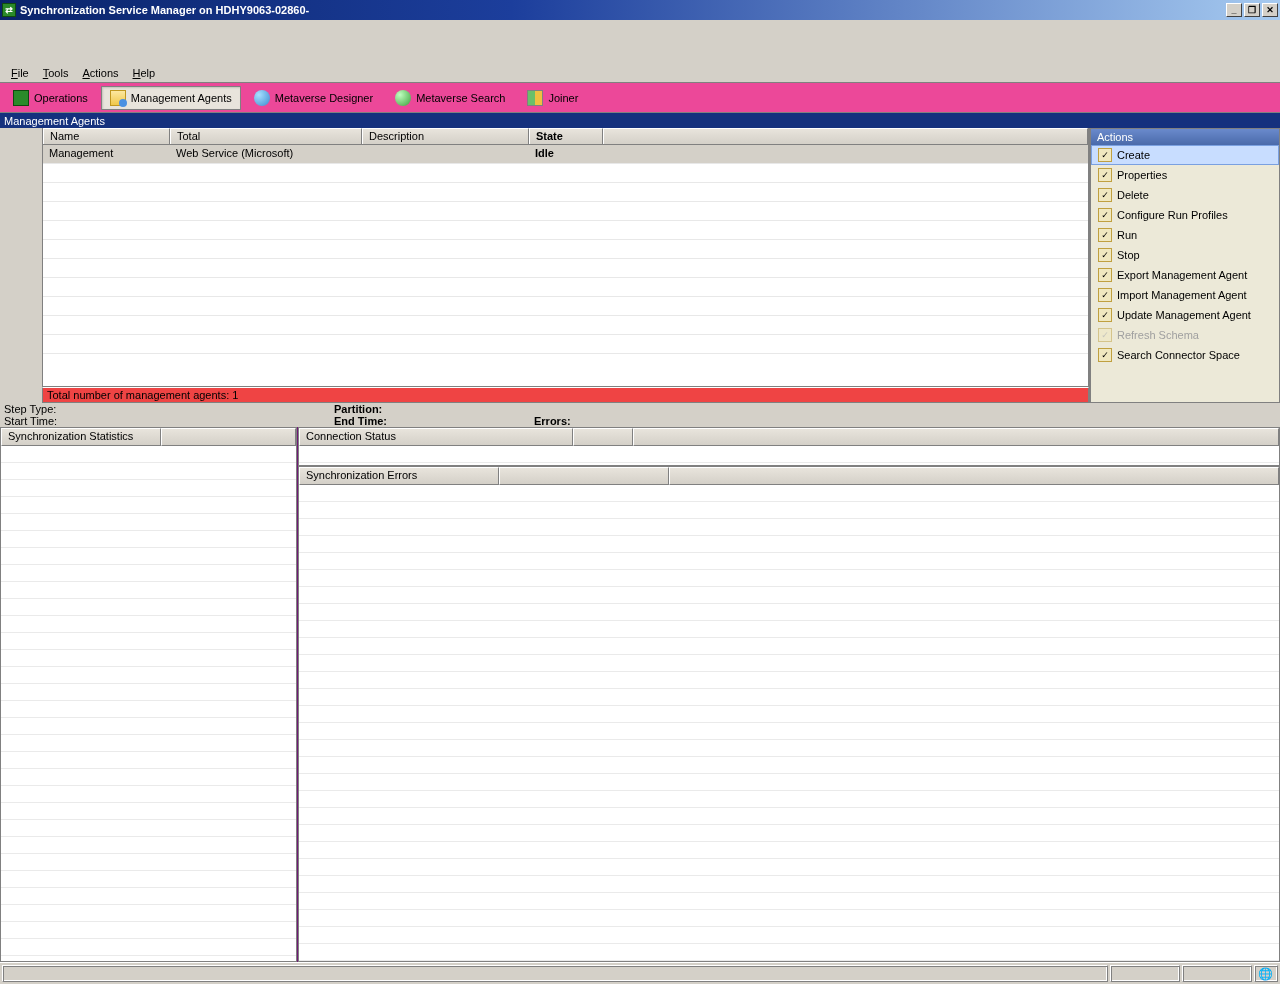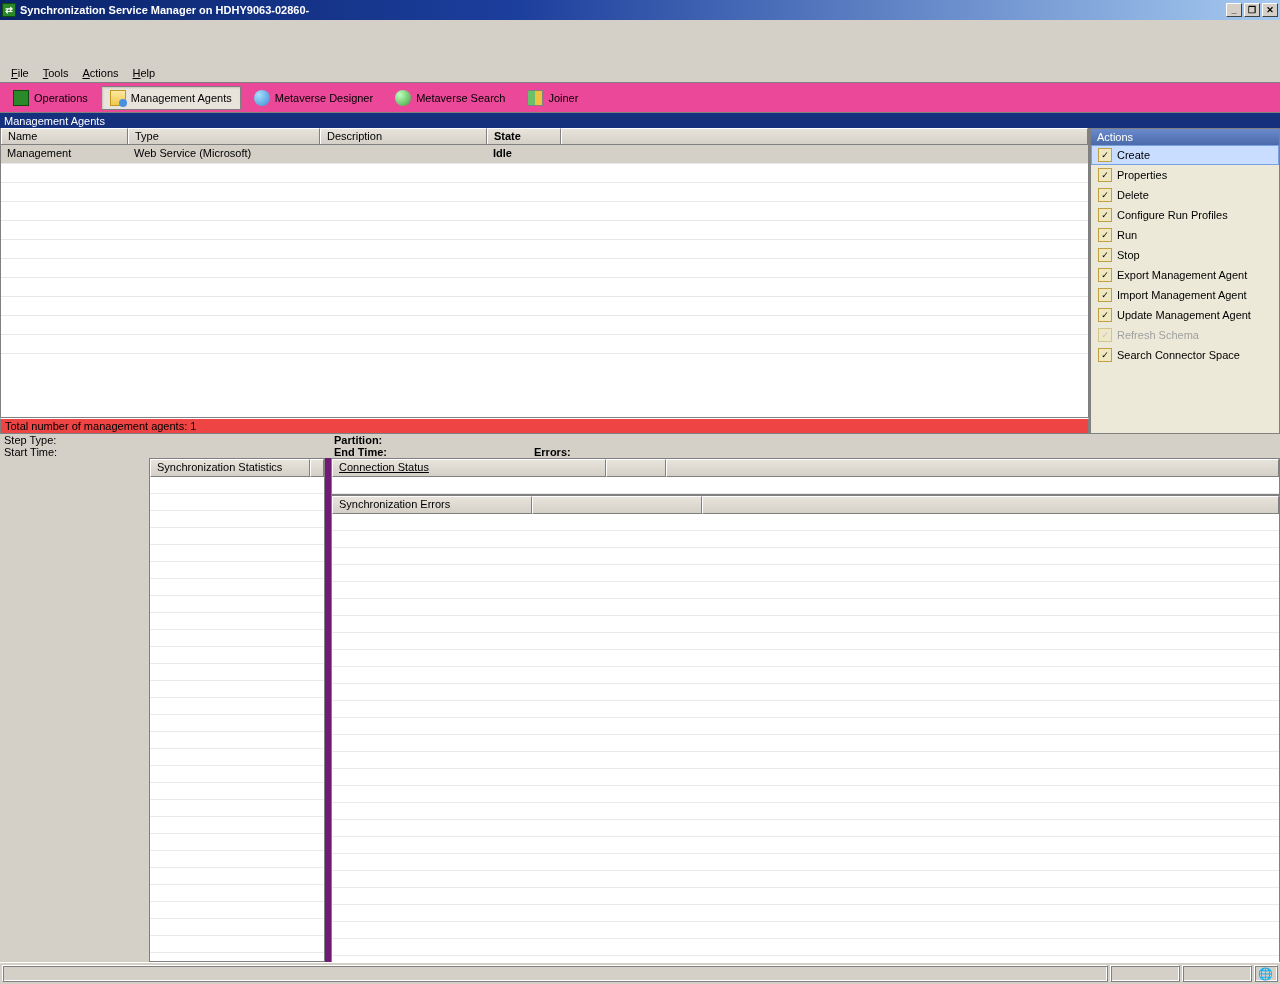--- a/index.html
+++ b/index.html
@@ -98,21 +98,22 @@
       background: #15317e;
       color: #fff;
       font-size: 11px;
       padding: 1px 4px;
       height: 15px;
       display: flex;
       align-items: center;
     }
     .upper-split {
       display: flex;
-      height: 306px;
+      height: 275px;
+      padding-left: 42px;
     }
     .agents-area {
       flex: 1;
       display: flex; flex-direction: column;
       border-right: 1px solid #808080;
     }
     .agents-table {
       flex: 1;
       background: #fff;
       overflow: hidden;
@@ -186,24 +187,23 @@
     .profile-info-row .lbl { font-weight: normal; min-width: 75px; }
     .profile-info-row .lbl2 { font-weight: bold; min-width: 65px; margin-left: 255px;}
     .profile-info-row .lbl3 { font-weight: bold; min-width: 50px; margin-left: 135px;}
     
     .lower-split {
       flex: 1;
       display: flex;
       min-height: 0;
     }
     .stats-panel {
-      width: 331px;
+      width: 298px;
       display: flex; flex-direction: column;
-      border-right: 6px solid #701a75;
-      align-items: flex-end;
+      border-right: 1px solid #701a75;
     }
     .panel-grid {
       flex: 1;
       background: #fff;
       border: 1px solid #808080;
       overflow: hidden;
     }
     .panel-headers {
       display: flex;
       background: #d4d0c8;
@@ -216,21 +216,20 @@
       background: linear-gradient(#e8e4dc,#d4d0c8);
       font-size: 11px;
     }
     .grid-body .grow { height: 17px; border-bottom: 1px solid #eaeaea; display:flex;}
     .right-panels {
       flex: 1;
       display: flex; flex-direction: column;
     }
     .conn-status {
       height: 40px;
-      text-decoration: underline;
     }
     .sync-errors { flex: 1; }
     .statusbar {
       height: 22px;
       background: #d4d0c8;
       border-top: 1px solid #fff;
       display: flex;
       align-items: stretch;
       padding: 2px;
       gap: 2px;
@@ -287,21 +286,21 @@
 </div>
 
 <div class="main-area">
   <div class="section-header">Management Agents</div>
 
   <div class="upper-split">
     <div class="agents-area">
       <div class="agents-table">
         <div class="col-headers">
           <div class="col-h col-name">Name</div>
-          <div class="col-h col-type">Type</div>
+          <div class="col-h col-type">Total</div>
           <div class="col-h col-desc">Description</div>
           <div class="col-h col-state">State</div>
           <div class="col-h col-rest"></div>
         </div>
         <div class="agents-body" id="agents-body">
             <div class="row selected">
               <div class="cell col-name">Management</div>
               <div class="cell col-type">Web Service (Microsoft)</div>
               <div class="cell col-desc"></div>
               <div class="cell col-state">Idle</div>

